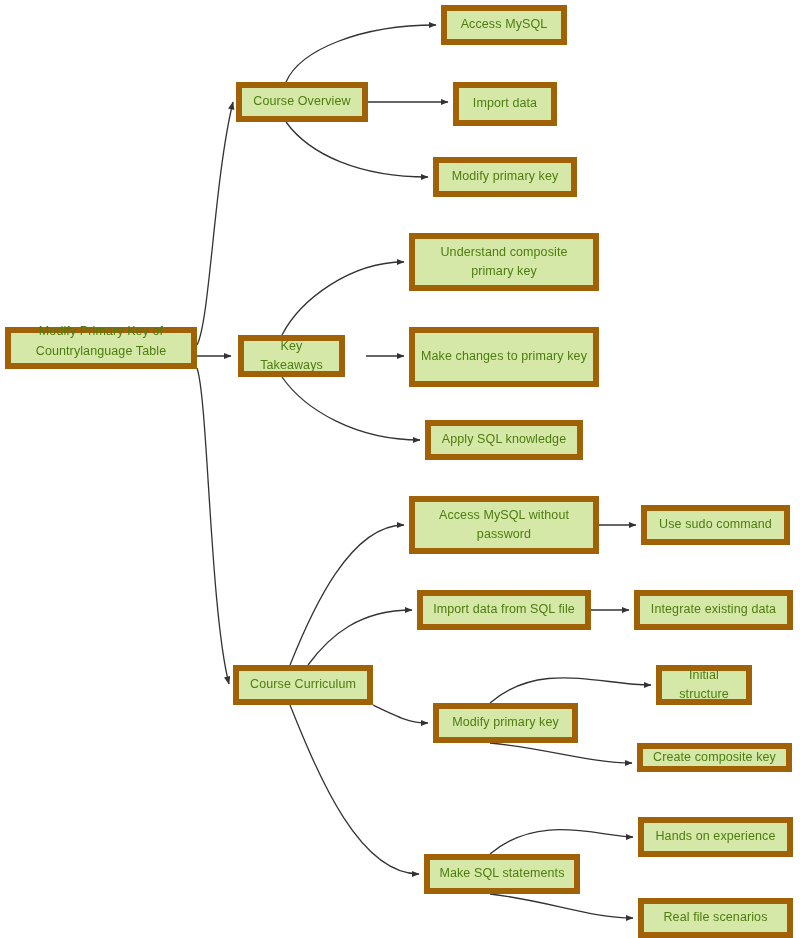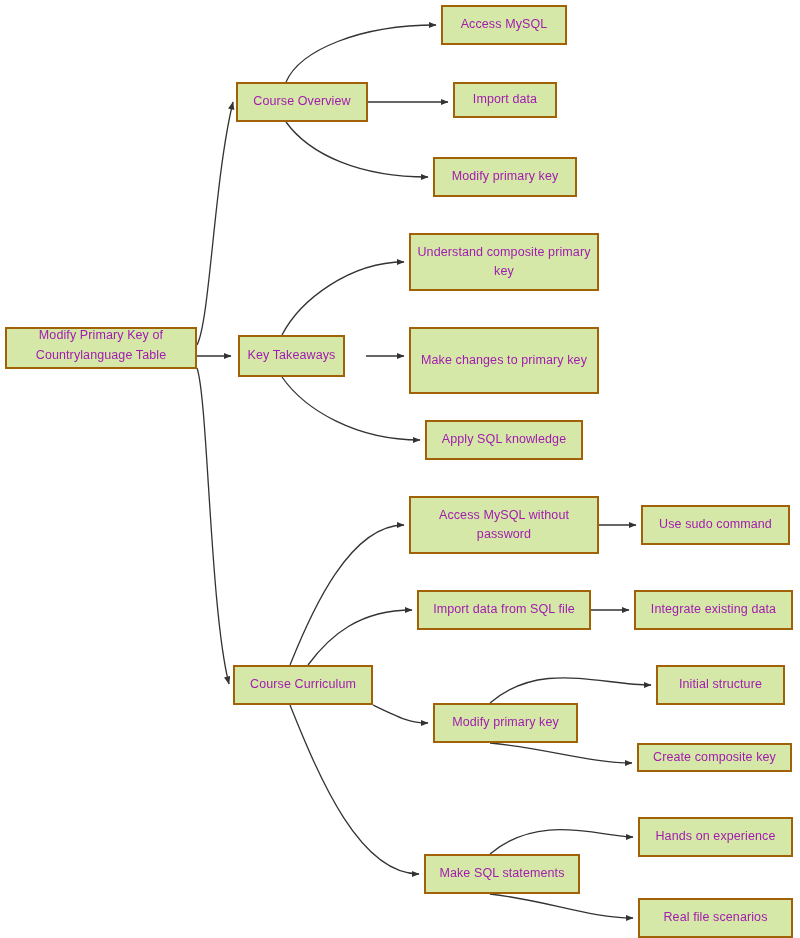--- a/index.html
+++ b/index.html
@@ -22,26 +22,26 @@
     left: 0;
     top: 0;
     width: 800px;
     height: 938px;
     pointer-events: none;
   }
   .node {
     position: absolute;
     box-sizing: border-box;
     background: #d5e8a8;
-    border: 2px solid #a16207;
+    border: 6px solid #a16207;
     display: flex;
     align-items: center;
     justify-content: center;
     text-align: center;
-    color: #a21caf;
+    color: #4d7c0f;
     font-size: 12.5px;
     line-height: 1.55;
     padding: 2px 6px;
     letter-spacing: 0.1px;
   }
   .node span {
     display: block;
     width: 100%;
   }
 </style>
@@ -88,30 +88,30 @@
       </div>
       <div class="node" style="left: 238px; top: 335px; width: 107px; height: 42px;">
         <span>Key Takeaways</span>
       </div>
       <div class="node" style="left: 233px; top: 665px; width: 140px; height: 40px;">
         <span>Course Curriculum</span>
       </div>
       <div class="node" style="left: 441px; top: 5px; width: 126px; height: 40px;">
         <span>Access MySQL</span>
       </div>
-      <div class="node" style="left: 453px; top: 82px; width: 104px; height: 36px; text-align: center;">
+      <div class="node" style="left: 453px; top: 82px; width: 104px; height: 44px; text-align: center;">
         <span>Import data</span>
       </div>
       <div class="node" style="left: 433px; top: 157px; width: 144px; height: 40px;">
         <span>Modify primary key</span>
       </div>
       <div class="node" style="left: 409px; top: 233px; width: 190px; height: 58px;">
         <span>Understand composite primary key</span>
       </div>
-      <div class="node" style="left: 409px; top: 327px; width: 190px; height: 67px; justify-content: flex-end;">
+      <div class="node" style="left: 409px; top: 327px; width: 190px; height: 60px; justify-content: flex-end;">
         <span>Make changes to primary key</span>
       </div>
       <div class="node" style="left: 425px; top: 420px; width: 158px; height: 40px;">
         <span>Apply SQL knowledge</span>
       </div>
       <div class="node" style="left: 409px; top: 496px; width: 190px; height: 58px;">
         <span>Access MySQL without password</span>
       </div>
       <div class="node" style="left: 417px; top: 590px; width: 174px; height: 40px;">
         <span>Import data from SQL file</span>
@@ -121,21 +121,21 @@
       </div>
       <div class="node" style="left: 424px; top: 854px; width: 156px; height: 40px;">
         <span>Make SQL statements</span>
       </div>
       <div class="node" style="left: 641px; top: 505px; width: 149px; height: 40px;">
         <span>Use sudo command</span>
       </div>
       <div class="node" style="left: 634px; top: 590px; width: 159px; height: 40px;">
         <span>Integrate existing data</span>
       </div>
-      <div class="node" style="left: 656px; top: 665px; width: 129px; height: 40px;">
+      <div class="node" style="left: 656px; top: 665px; width: 96px; height: 40px;">
         <span>Initial structure</span>
       </div>
       <div class="node" style="left: 637px; top: 743px; width: 155px; height: 29px;">
         <span>Create composite key</span>
       </div>
       <div class="node" style="left: 638px; top: 817px; width: 155px; height: 40px;">
         <span>Hands on experience</span>
       </div>
       <div class="node" style="left: 638px; top: 898px; width: 155px; height: 40px;">
         <span>Real file scenarios</span>

